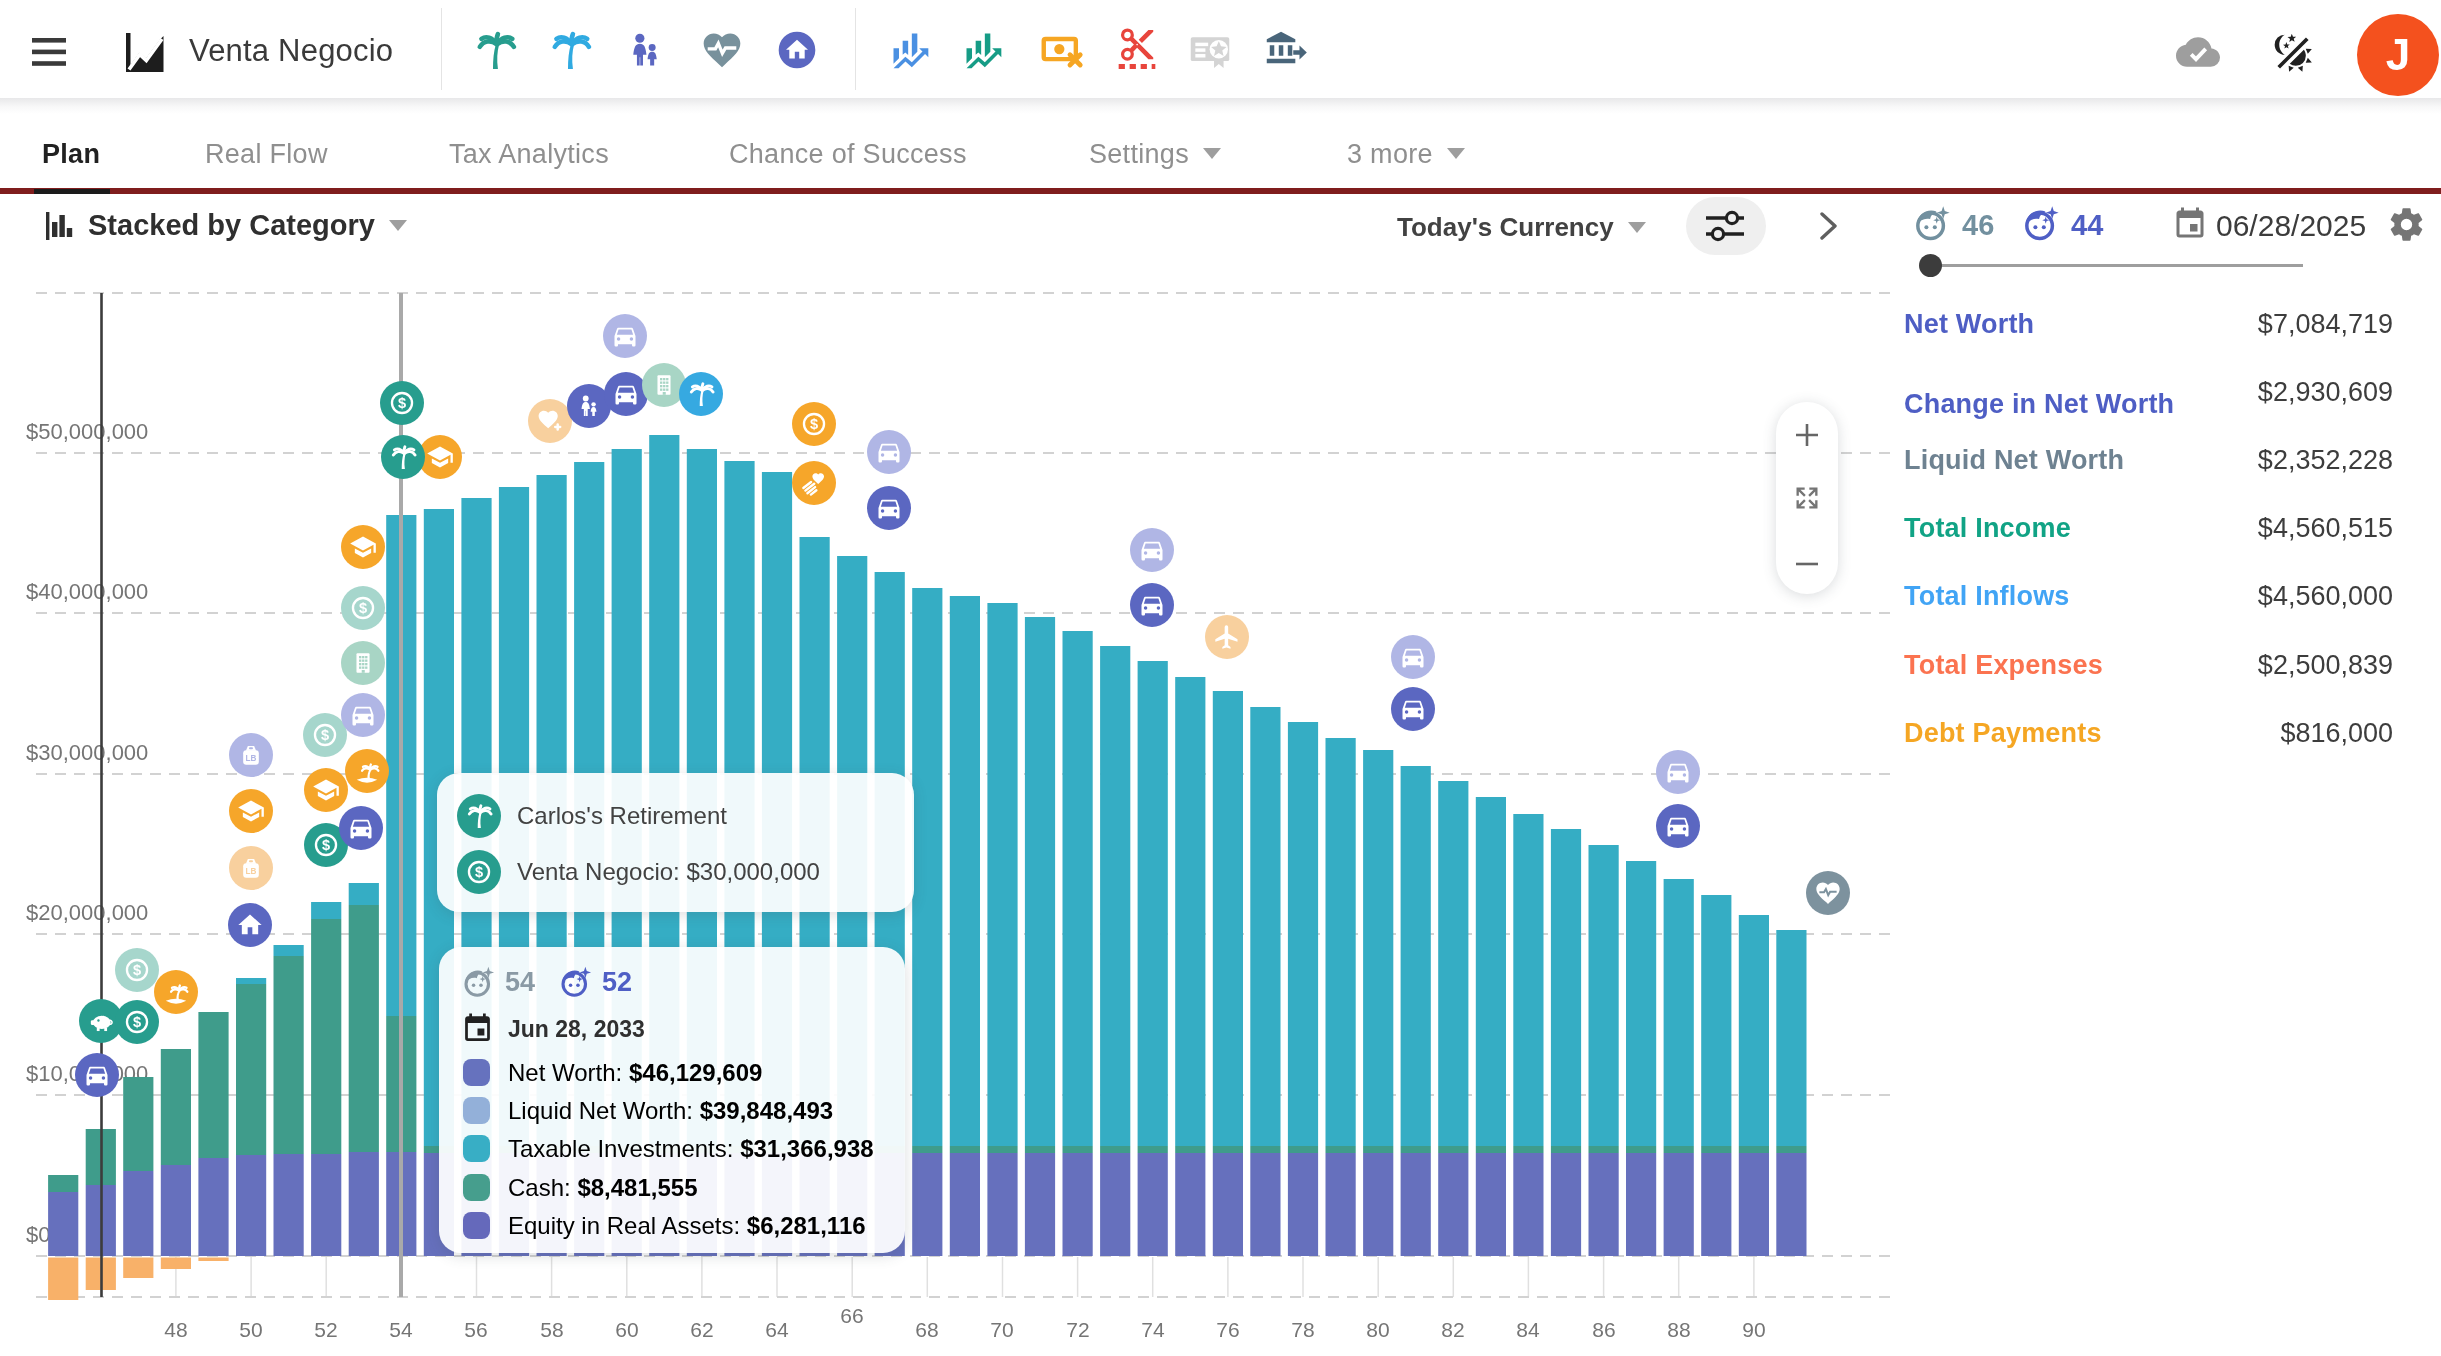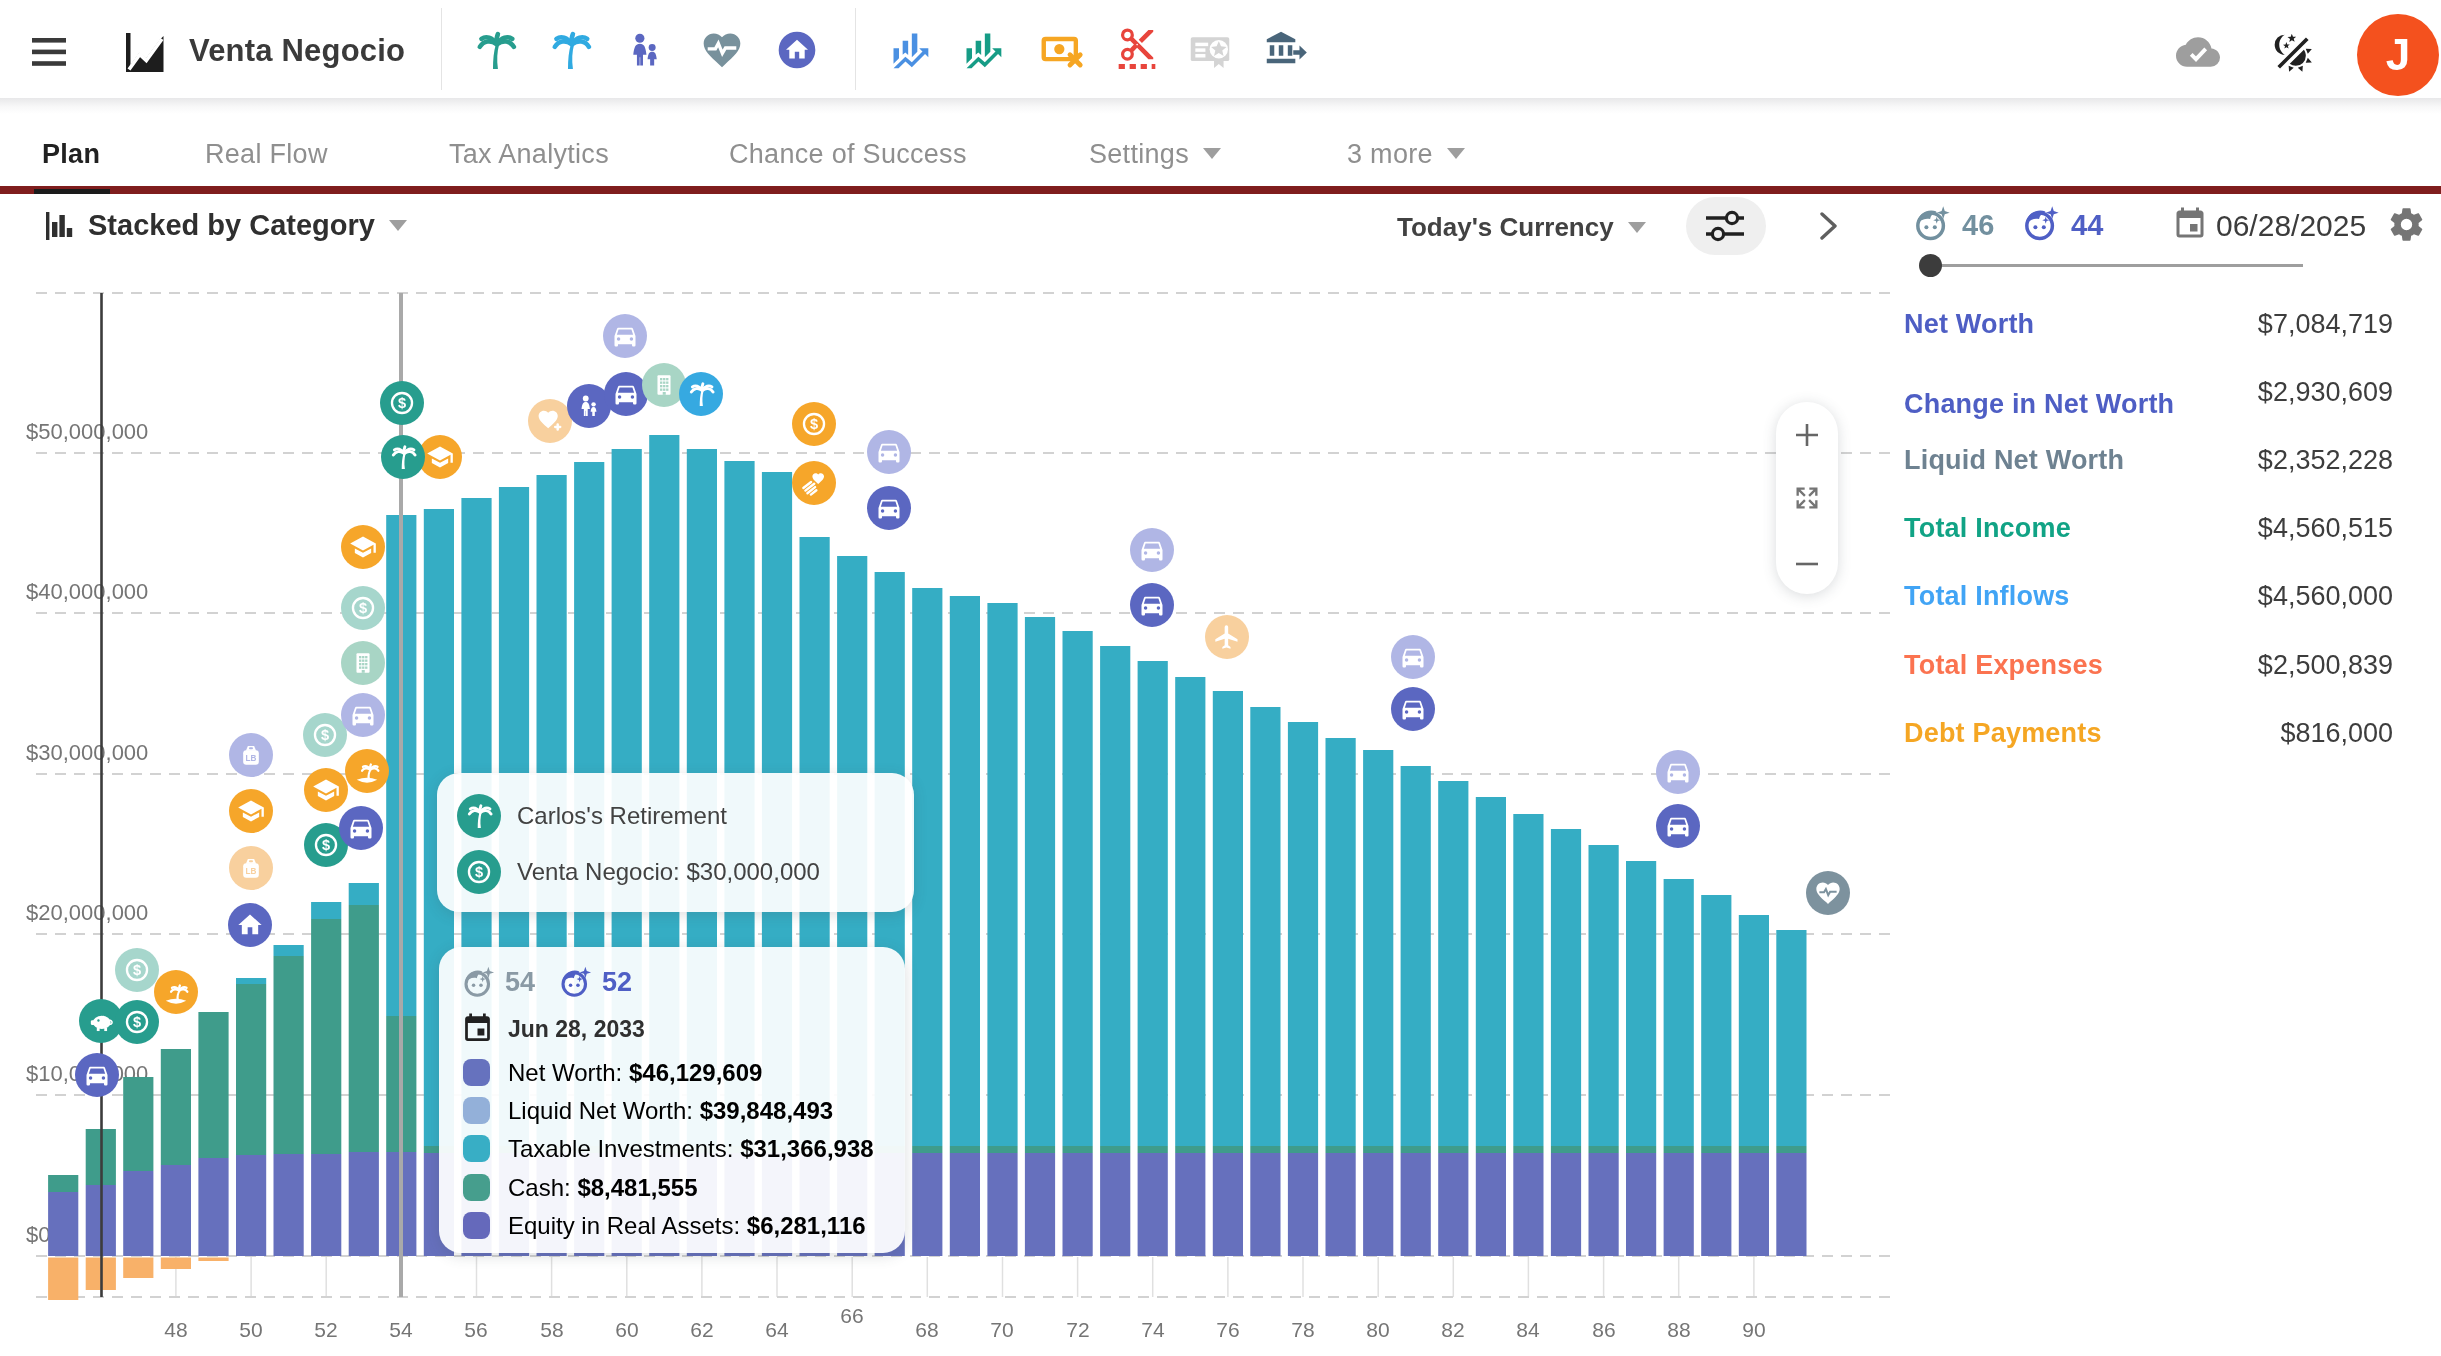--- a/index.html
+++ b/index.html
@@ -2,24 +2,24 @@
 <html><head><meta charset="utf-8">
 <style>
 * {margin:0;padding:0;box-sizing:border-box}
 html,body {width:2441px;height:1356px;overflow:hidden;background:#fff;
   font-family:"Liberation Sans",sans-serif;color:#424242;position:relative}
 .abs {position:absolute}
 .appbar {position:absolute;left:0;top:0;width:2441px;height:98px;background:#fff;z-index:30}
 .appshadow {position:absolute;left:0;top:98px;width:2441px;height:16px;
   background:linear-gradient(to bottom,rgba(90,90,100,0.14),rgba(120,120,130,0.05) 55%,rgba(255,255,255,0));z-index:29}
 .vdiv {position:absolute;top:8px;height:82px;width:1px;background:#e4e4e4}
-.title {position:absolute;left:189px;top:33px;font-size:31px;font-weight:bold;color:#3a3a3a;letter-spacing:0.2px}
+.title {position:absolute;left:189px;top:33px;font-size:31px;font-weight:normal;color:#3a3a3a;letter-spacing:0.2px}
 .aicon {position:absolute;width:44px;height:44px;top:28px}
 .aicon svg {width:100%;height:100%}
-.tabs {position:absolute;left:0;top:98px;width:2441px;height:96px;background:#fff;border-bottom:8px solid #7f1d1d;z-index:28}
+.tabs {position:absolute;left:0;top:98px;width:2441px;height:96px;background:#fff;border-bottom:6px solid #7f1d1d;z-index:28}
 .tab {position:absolute;top:41px;font-size:27px;color:#8f8f8f;letter-spacing:0.3px}
 .tab.active {color:#212121;font-weight:bold}
 .planline {position:absolute;left:34px;top:189px;width:76px;height:5px;background:#1b1b1b;z-index:29}
 .caret {display:inline-block;width:0;height:0;border-left:9px solid transparent;border-right:9px solid transparent;border-top:11px solid #9e9e9e;vertical-align:middle;margin-left:14px;margin-bottom:4px}
 .hdr {position:absolute;font-size:29px;font-weight:bold;color:#2f2f2f}
 .ylab {position:absolute;font-size:22px;color:#757575}
 .xlab {position:absolute;width:60px;text-align:center;font-size:21px;color:#757575}
 .ms {position:absolute;width:44px;height:44px;border-radius:50%;display:flex;align-items:center;justify-content:center;z-index:12}
 .ms svg {width:28px;height:28px}
 .tooltip {position:absolute;background:rgba(255,255,255,0.93);border-radius:22px;

